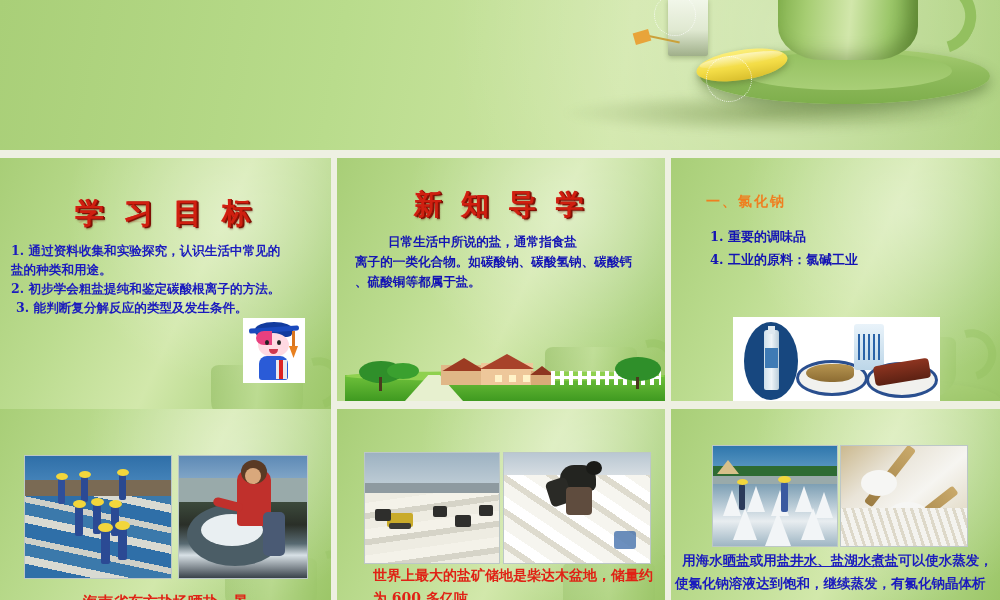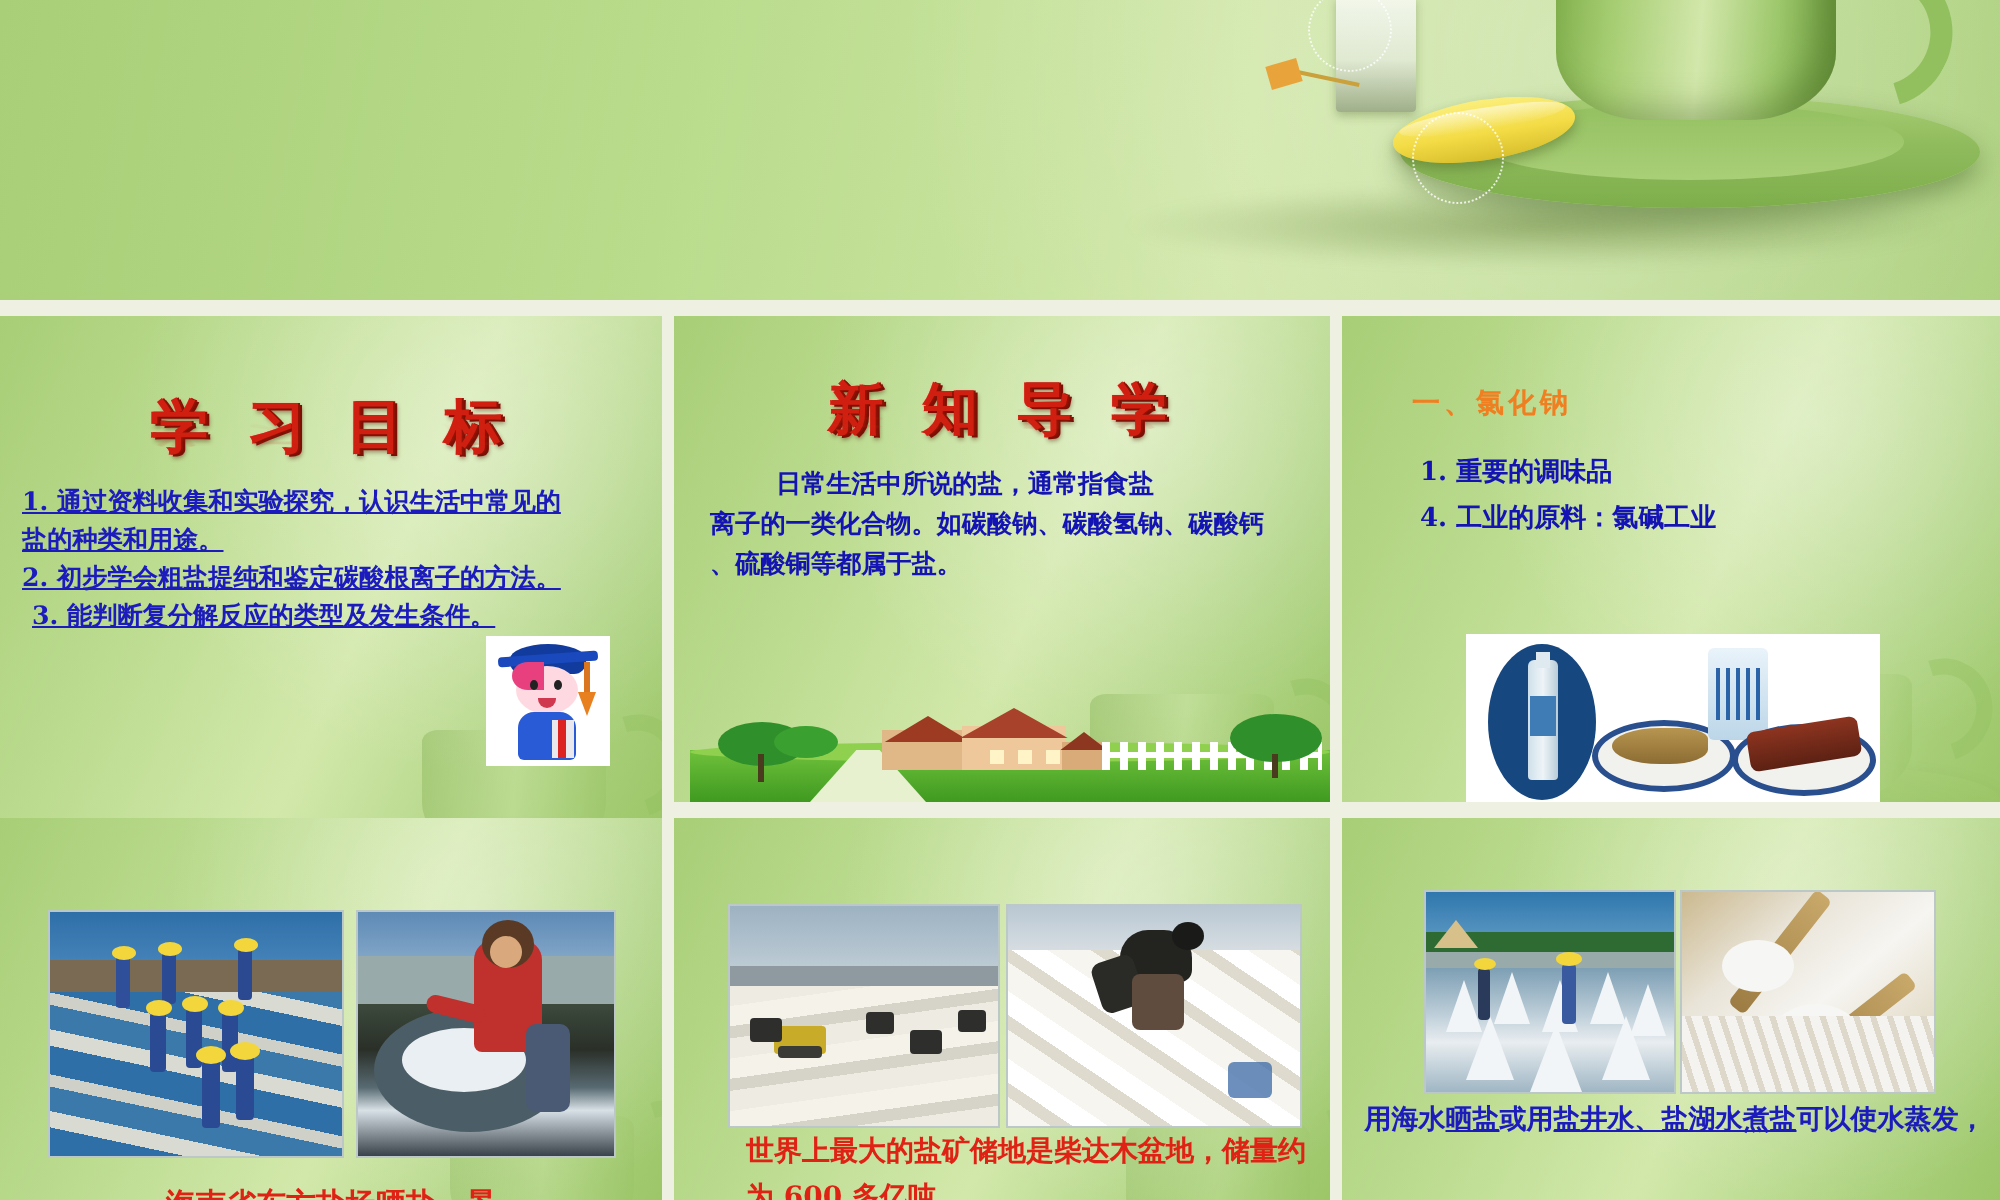--- a/index.html
+++ b/index.html
@@ -195,21 +195,21 @@
   <div class="panel" style="left:0;top:158px;width:331px;height:261px;">
     <div class="ghost-cup">
       <div class="ghost-saucer"></div>
       <div class="ghost-body"></div>
       <div class="ghost-handle"></div>
     </div>
 
     <div class="wordart" style="position:absolute;left:0;top:36px;width:331px;font-size:29px;">学 习 目 标</div>
     <div class="wordart-reflect" style="position:absolute;left:0;top:70px;width:331px;font-size:29px;">学 习 目 标</div>
 
-    <div class="body-text" style="position:absolute;left:11px;top:83px;width:312px;font-size:12.6px;line-height:19px;text-decoration:underline;">
+    <div class="body-text" style="position:absolute;left:11px;top:83px;width:312px;font-size:12.6px;line-height:19px;">
       <div>1. 通过资料收集和实验探究，认识生活中常见的</div>
       <div>盐的种类和用途。</div>
       <div>2. 初步学会粗盐提纯和鉴定碳酸根离子的方法。</div>
       <div style="padding-left:5px;">3. 能判断复分解反应的类型及发生条件。</div>
     </div>
 
     <div class="photo" style="left:243px;top:160px;width:62px;height:65px;background:#ffffff;border:none;">
       <div style="position:absolute;left:12px;top:4px;width:38px;height:15px;background:#123b9e;
                   border-radius:50% 50% 6px 6px;"></div>
       <div style="position:absolute;left:6px;top:9px;width:50px;height:5px;background:#1a49bd;
@@ -423,15 +423,16 @@
       <div class="spoonhead" style="left:20px;top:24px;width:36px;height:26px;"></div>
       <div class="spoon" style="left:82px;top:30px;width:10px;height:70px;transform:rotate(52deg);"></div>
       <div class="spoonhead" style="left:46px;top:56px;width:42px;height:28px;"></div>
       <div style="position:absolute;left:0;top:62px;width:126px;height:38px;
                   background:repeating-linear-gradient(72deg,#f4f3ef 0 5px,#ddd8c9 5px 8px);"></div>
     </div>
 
     <div class="caption caption-blue" style="left:4px;top:140px;width:325px;text-align:center;font-size:13.5px;line-height:22px;">
       <span>用海水</span><u>晒盐</u><span>或用</span><u>盐井水、盐湖水煮盐</u><span>可以使水蒸发，</span>
     </div>
+    <div class="caption caption-blue" style="left:4px;top:163px;width:325px;text-align:left;font-size:13.5px;line-height:22px;">使氯化钠溶液达到饱和，继续蒸发，有氯化钠晶体析</div>
   </div>
 
 </div>
 
 </body></html>

